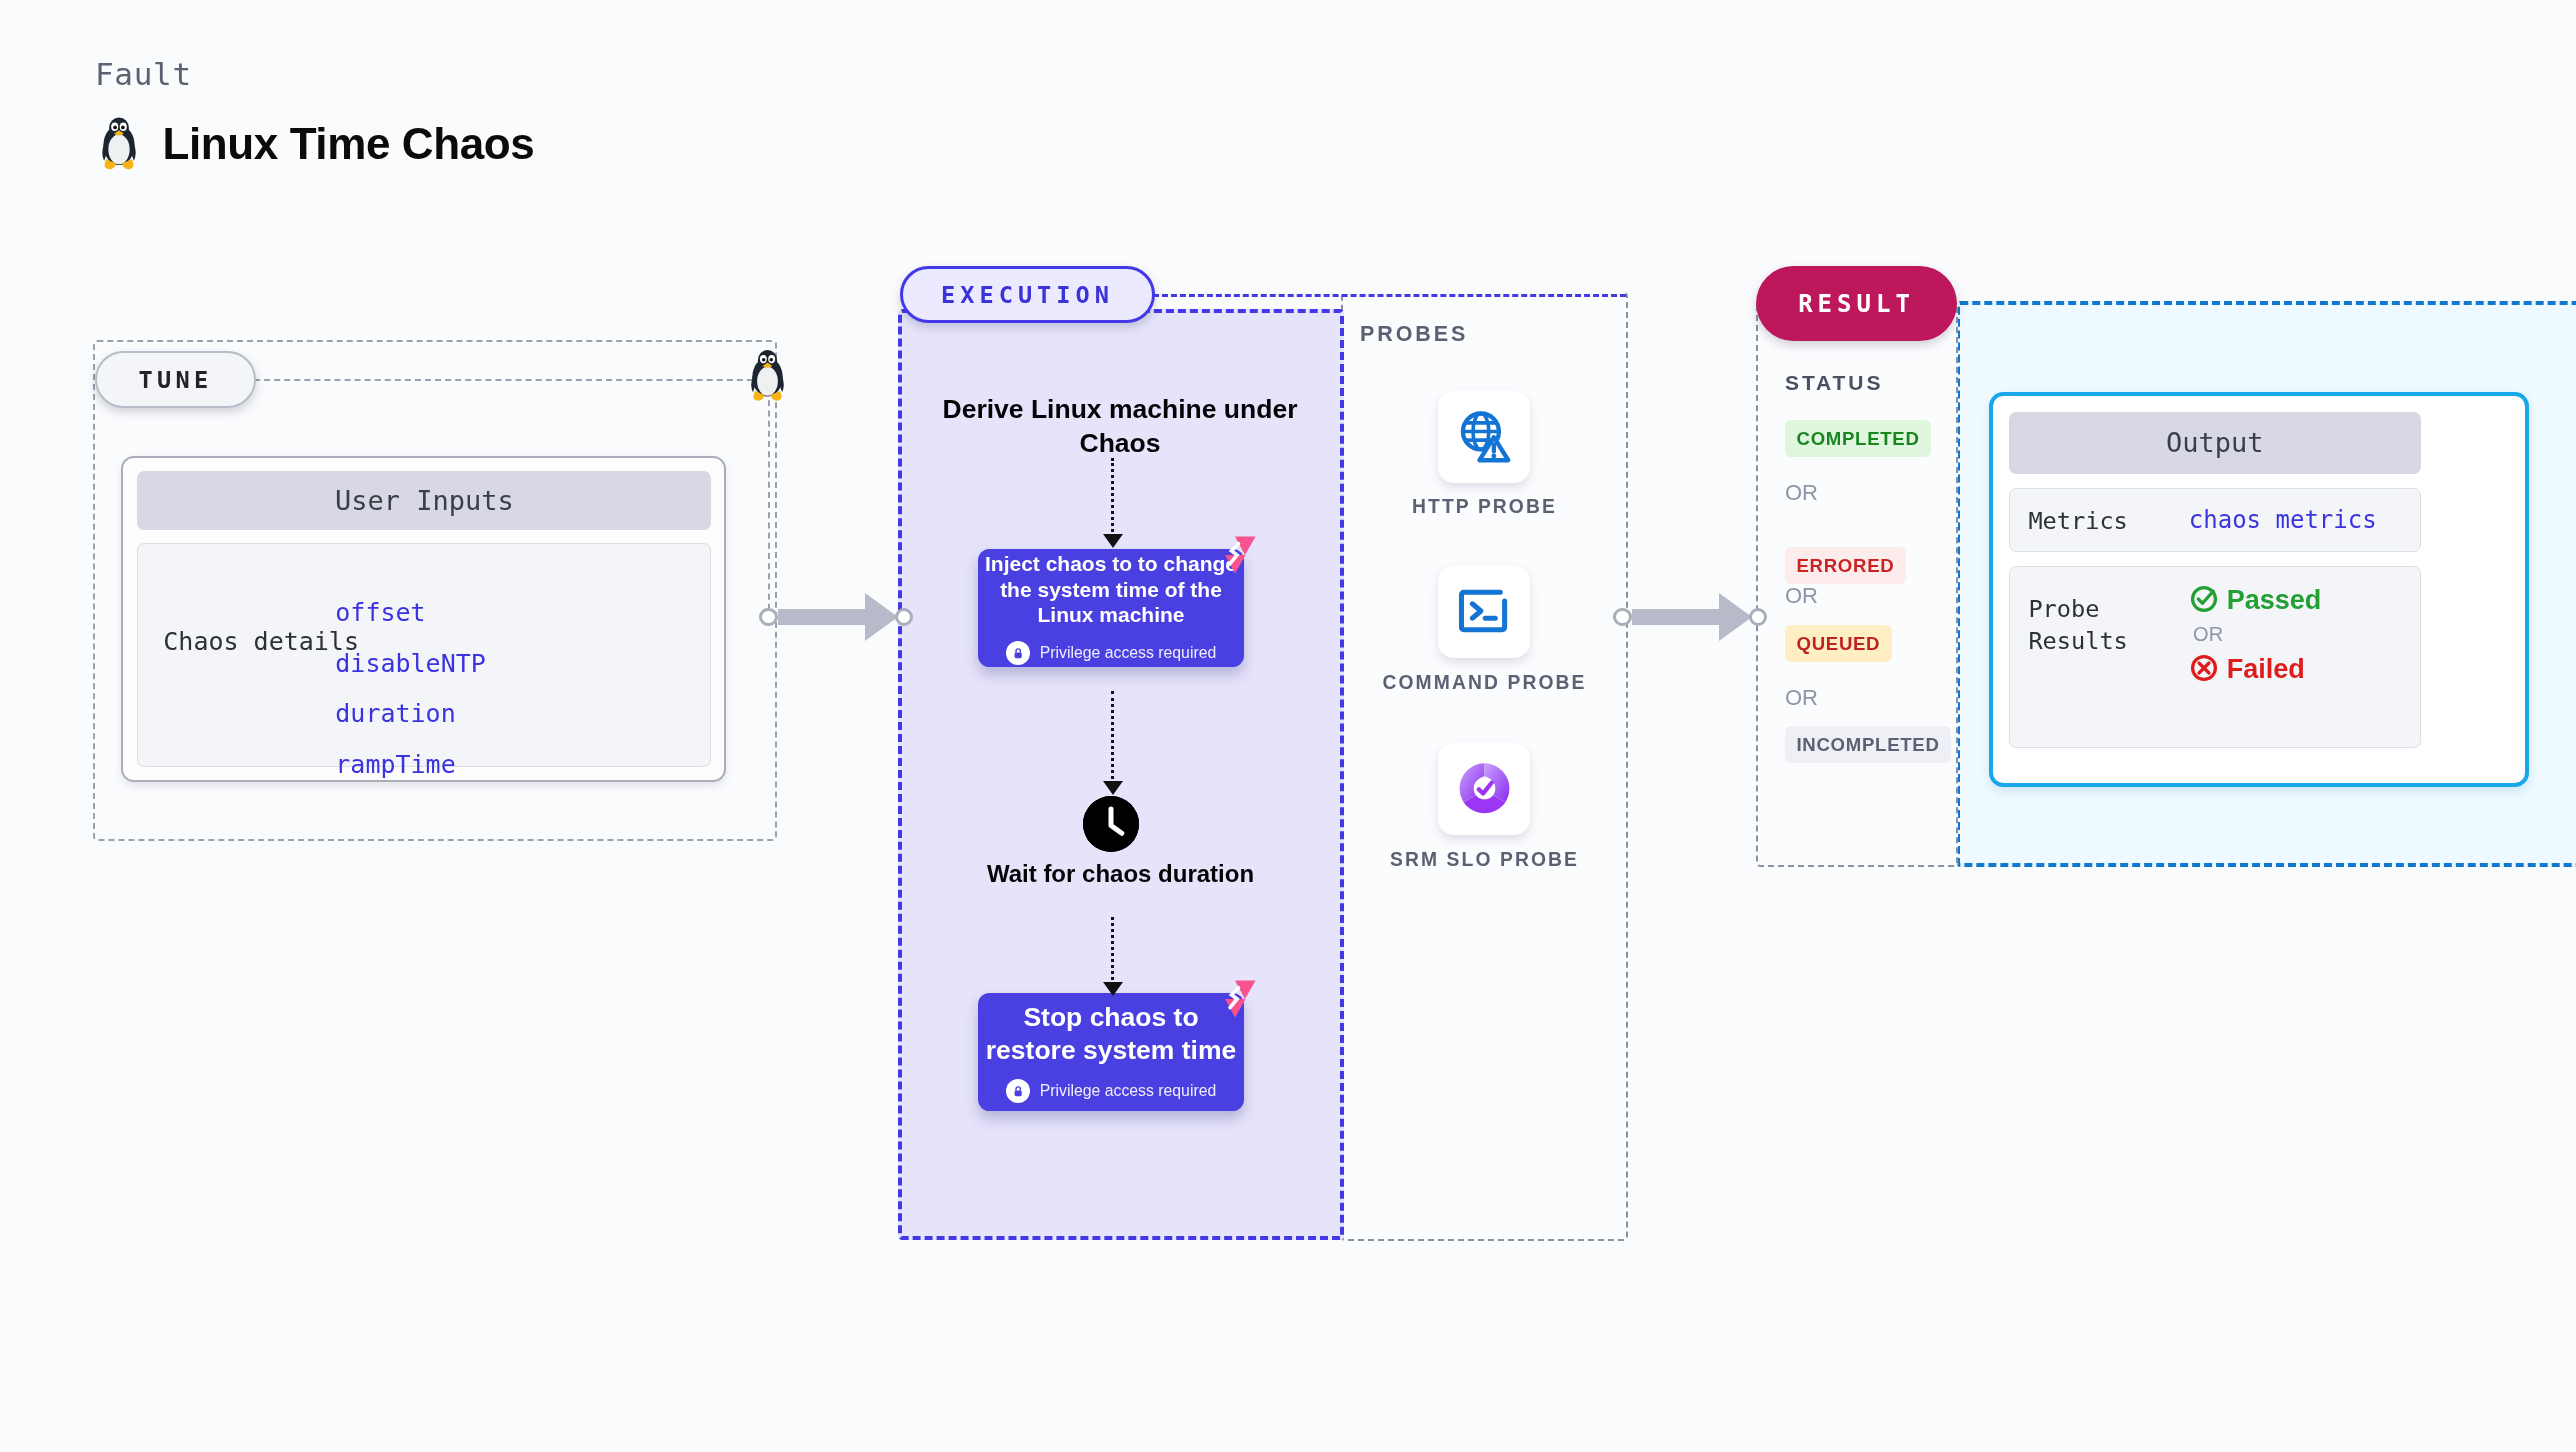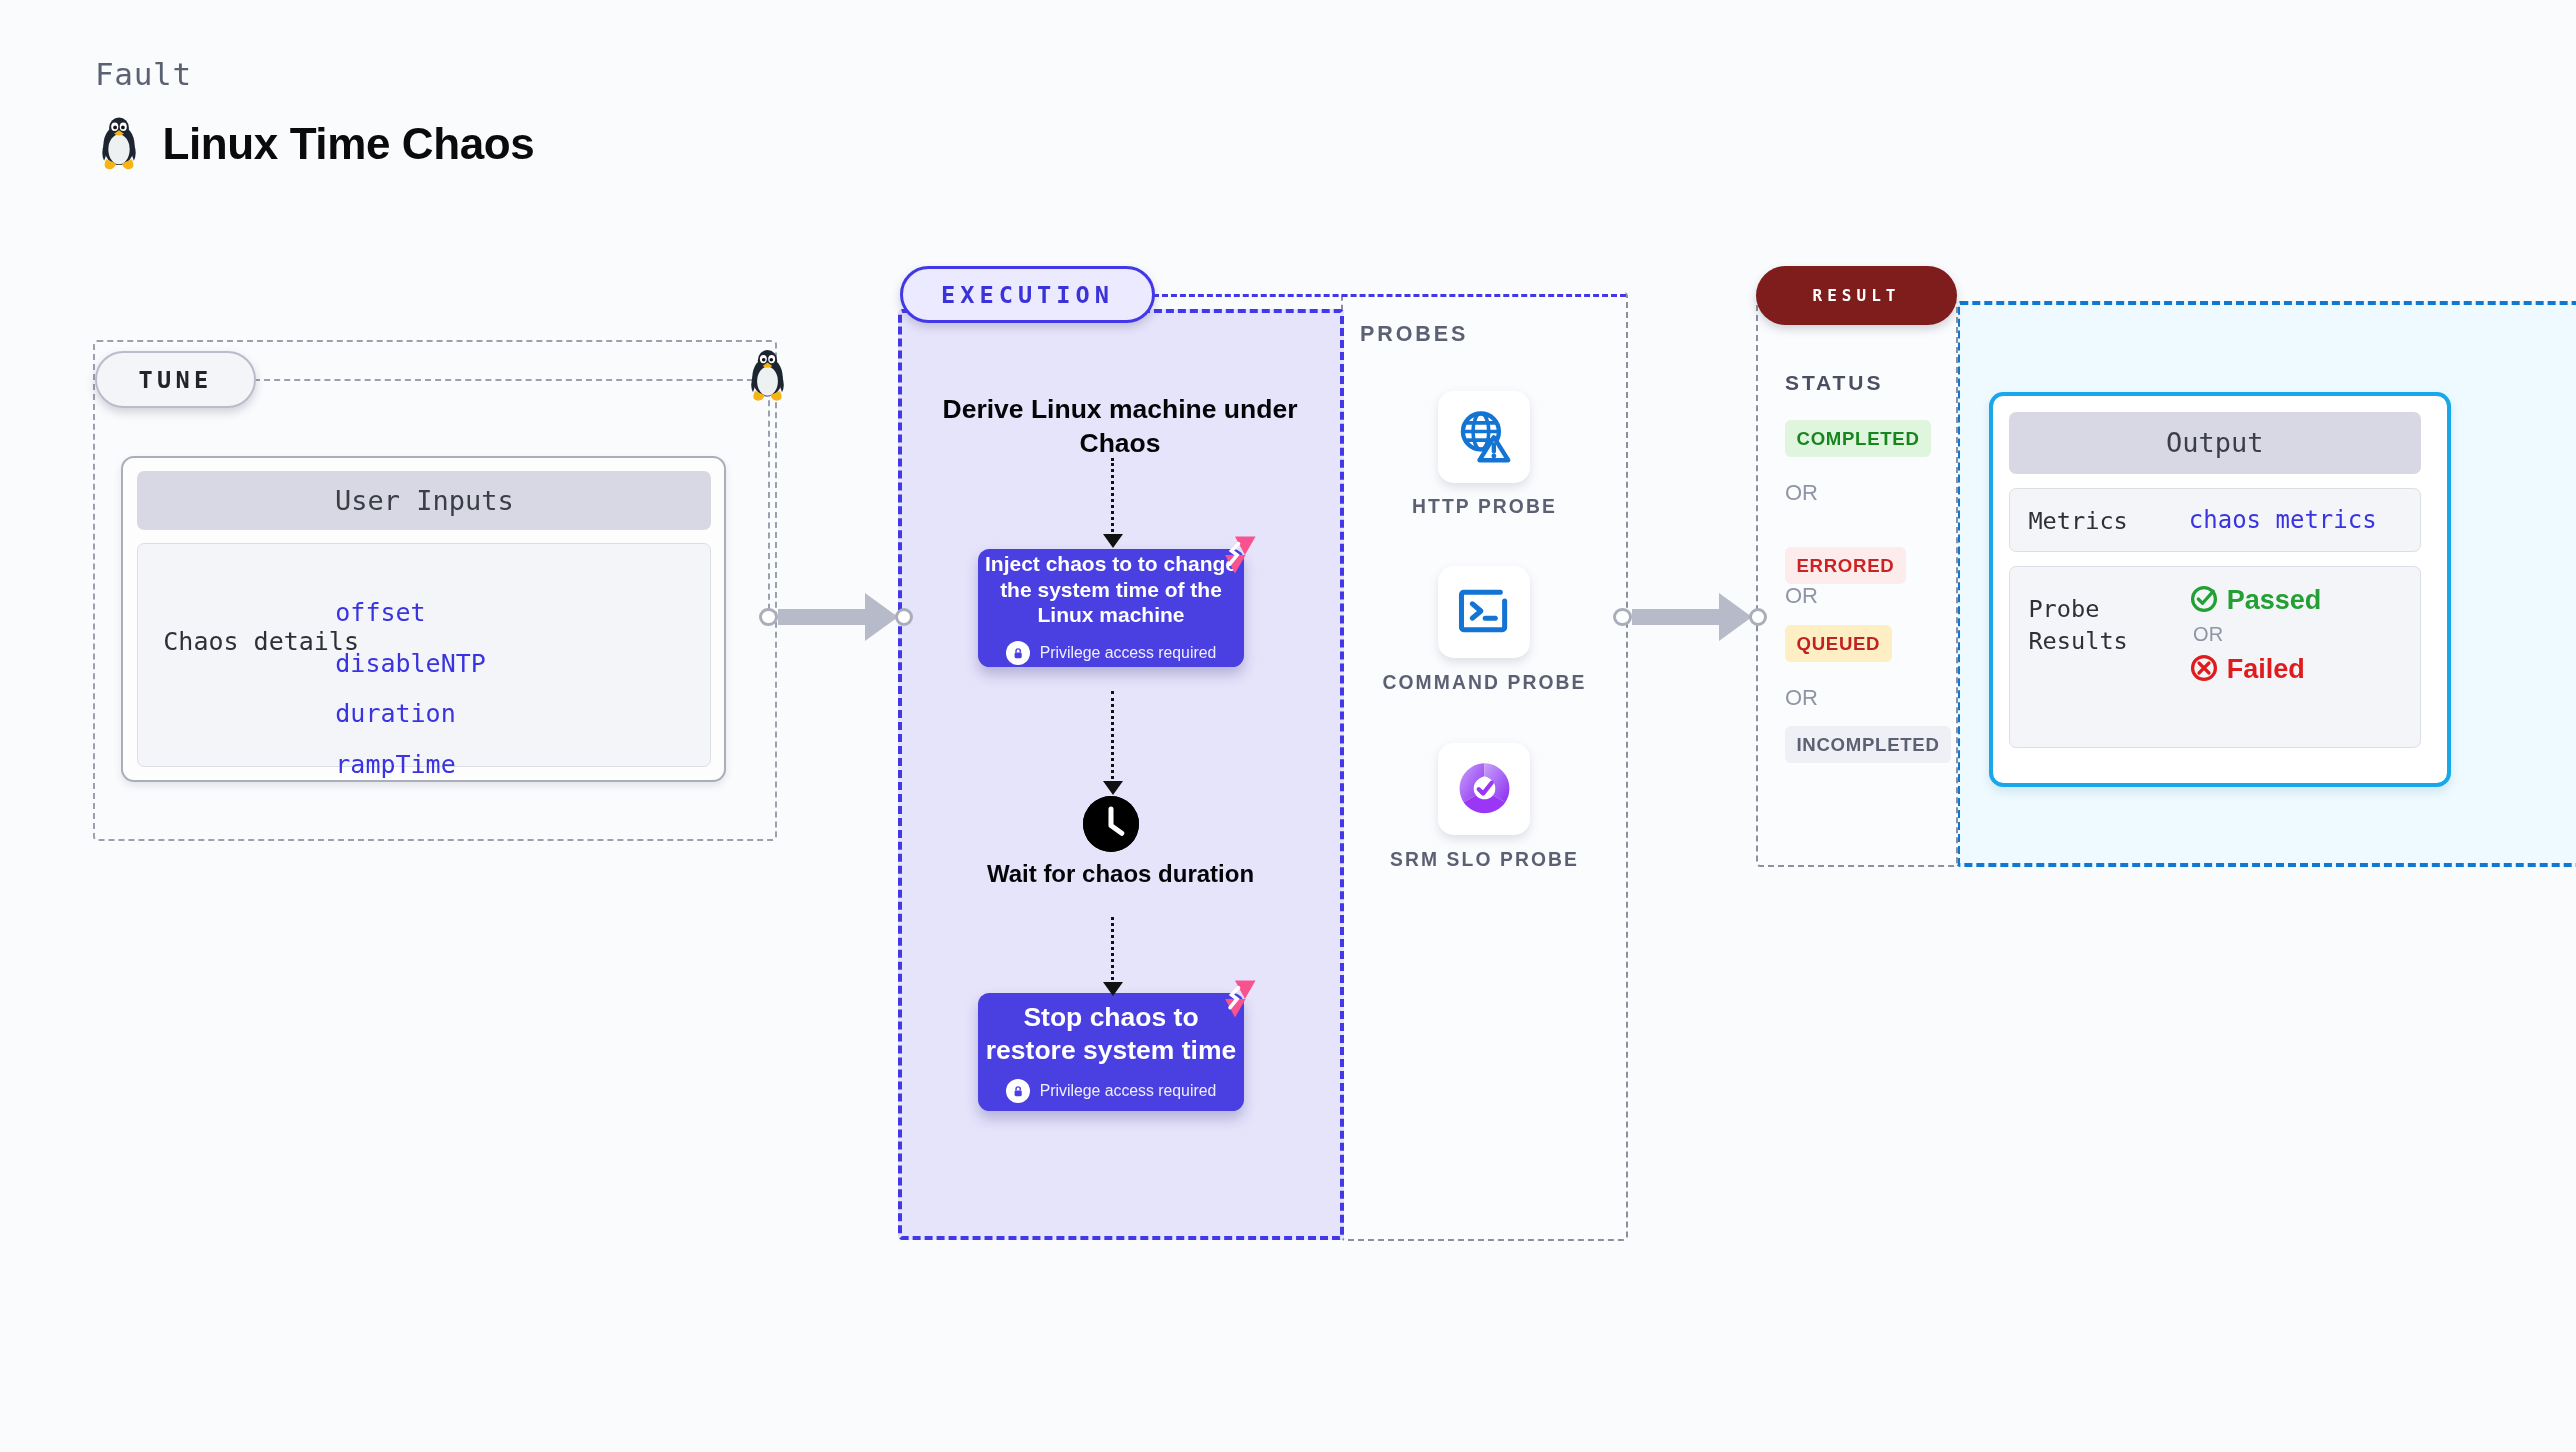--- a/index.html
+++ b/index.html
@@ -170,22 +170,22 @@
   
   #status-panel{
     left:1756px;top:301px;width:202px;height:566px;
     border:2.1px dashed #8b90a0;background:#fbfcfe;
   }
   #result-right{
     left:1956px;top:301px;width:1243px;height:566px;
     border:4.3px dashed #1177d1;background:#eefaff;
   }
   #result-pill{
-    left:1756px;top:266px;width:201px;height:59px;
-    background:#7f1d1d;border:none;color:#fff;font-size:16px;letter-spacing:5px;
+    left:1756px;top:266px;width:201px;height:75px;
+    background:#be185d;border:none;color:#fff;font-size:24px;letter-spacing:5px;
   }
   #status-label{
     left:1785px;top:371px;
     font-family:"Liberation Sans", sans-serif;font-size:21px;font-weight:bold;
     letter-spacing:2.9px;color:#4a4f61;
   }
   .badge{
     position:absolute;box-sizing:border-box;border-radius:5.7px;
     display:flex;align-items:center;justify-content:center;
     font-family:"Liberation Sans", sans-serif;font-weight:bold;
@@ -197,21 +197,21 @@
   }
   #b1{left:1785px;top:420px;}
   #or1{left:1785px;top:480px;}
   #b2{left:1785px;top:523px;margin-top:24px;}
   #or2{left:1785px;top:583px;}
   #b3{left:1785px;top:625px;}
   #or3{left:1785px;top:685px;}
   #b4{left:1785px;top:726px;}
 
   #out-card{
-    left:1989px;top:392px;width:462px;height:395px;
+    left:1989px;top:392px;width:540px;height:395px;
     position:absolute;box-sizing:border-box;background:#fff;
     border:4.3px solid #18a7e8;border-radius:14.3px;
     box-shadow:0 4.3px 10px rgba(40,110,160,.14);
   }
   #out-head{position:absolute;left:15.8px;top:15.8px;width:412px;height:62px;}
   #out-sec1{position:absolute;left:15.8px;top:92px;width:412px;height:64px;}
   #out-sec2{position:absolute;left:15.8px;top:170px;width:412px;height:182px;}
   .out-lbl{
     position:absolute;font-family:"DejaVu Sans Mono", monospace;
     font-size:23.6px;color:#2e3038;line-height:1.35;

